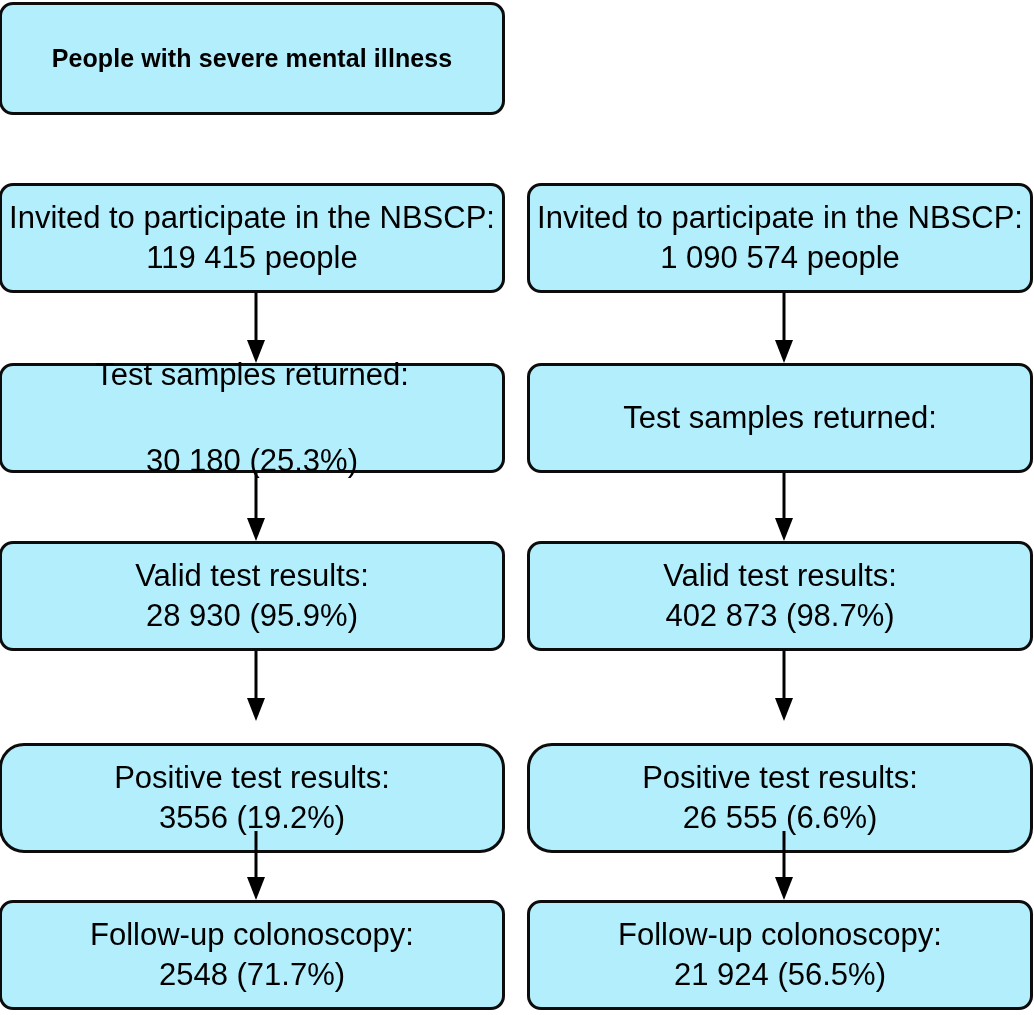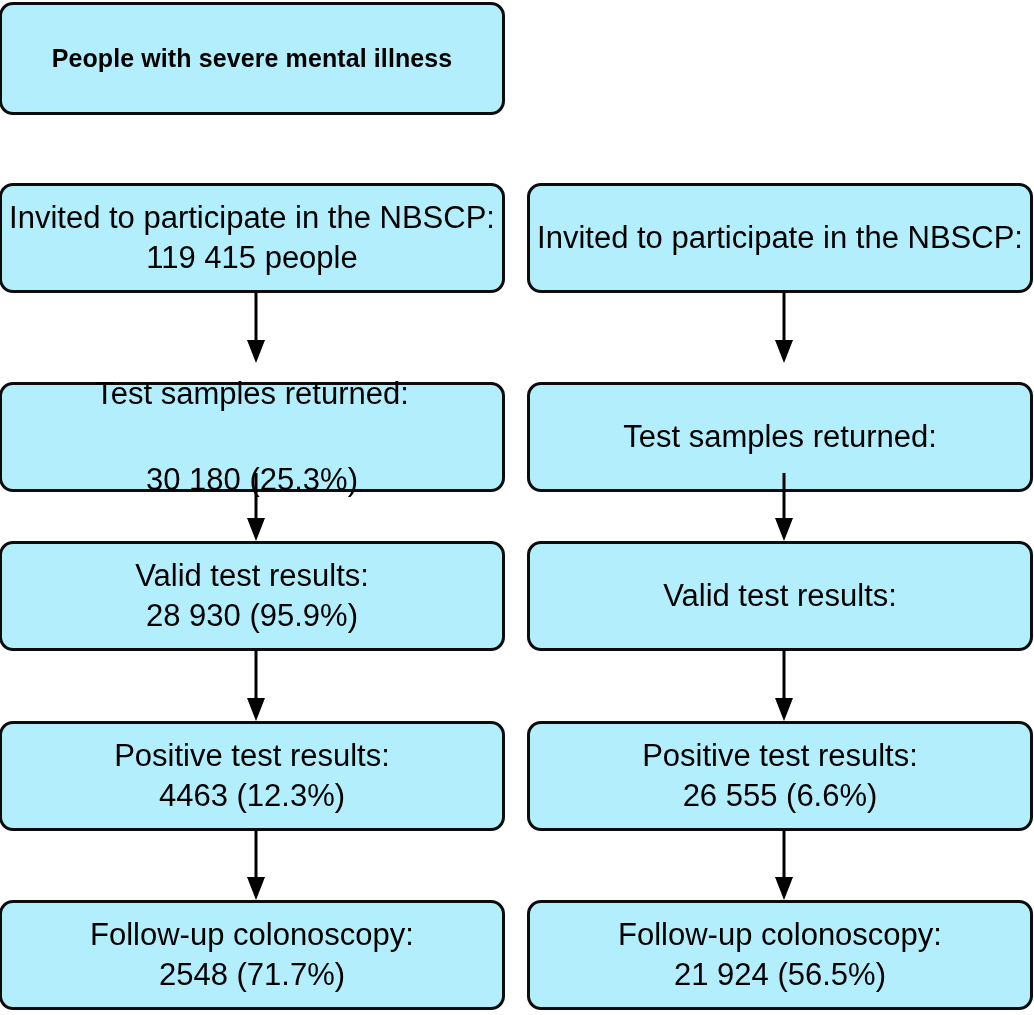--- a/index.html
+++ b/index.html
@@ -56,23 +56,23 @@
 
   .node.step {
     height: 110px;
     font-size: 31px;
     font-weight: normal;
   }
   .node.step .line1 { display: block; }
   .node.step .line2 { display: block; }
 
   .node.step.r1 { top: 183px; }
-  .node.step.r2 { top: 382px; gap: 46px; }
+  .node.step.r2 { top: 363px; gap: 46px; }
   .node.step.r3 { top: 541px; }
-  .node.step.r4 { top: 721px; }
+  .node.step.r4 { top: 743px; border-radius: 25px; }
   .node.step.r5 { top: 900px; }
 
   
   .arrow {
     position: absolute;
     left: 246px;
     width: 22px;
     overflow: visible;
   }
   .arrow svg { display: block; }
@@ -125,21 +125,21 @@
 
     <div class="arrow a3">
       <svg width="22" height="70" viewBox="0 0 22 70" xmlns="http://www.w3.org/2000/svg">
         <line x1="11" y1="0" x2="11" y2="54" stroke="#000000" stroke-width="3"></line>
         <polygon points="11,70 2,47 20,47" fill="#000000"></polygon>
       </svg>
     </div>
 
     <div class="node step r4">
       <span class="line1">Positive test results:</span>
-      <span class="line2">4463 (12.3%)</span>
+      <span class="line2">3556 (19.2%)</span>
     </div>
 
     <div class="arrow a4">
       <svg width="22" height="69" viewBox="0 0 22 69" xmlns="http://www.w3.org/2000/svg">
         <line x1="11" y1="0" x2="11" y2="53" stroke="#000000" stroke-width="3"></line>
         <polygon points="11,69 2,46 20,46" fill="#000000"></polygon>
       </svg>
     </div>
 
     <div class="node step r5">
@@ -147,20 +147,21 @@
       <span class="line2">2548 (71.7%)</span>
     </div>
 
   </div>
 
   <div class="column right">
 
 
     <div class="node step r1">
       <span class="line1">Invited to participate in the NBSCP:</span>
+      <span class="line2">1 090 574 people</span>
     </div>
 
     <div class="arrow a1">
       <svg width="22" height="70" viewBox="0 0 22 70" xmlns="http://www.w3.org/2000/svg">
         <line x1="11" y1="0" x2="11" y2="54" stroke="#000000" stroke-width="3"></line>
         <polygon points="11,70 2,47 20,47" fill="#000000"></polygon>
       </svg>
     </div>
 
     <div class="node step r2">
@@ -169,20 +170,21 @@
 
     <div class="arrow a2">
       <svg width="22" height="68" viewBox="0 0 22 68" xmlns="http://www.w3.org/2000/svg">
         <line x1="11" y1="0" x2="11" y2="52" stroke="#000000" stroke-width="3"></line>
         <polygon points="11,68 2,45 20,45" fill="#000000"></polygon>
       </svg>
     </div>
 
     <div class="node step r3">
       <span class="line1">Valid test results:</span>
+      <span class="line2">402 873 (98.7%)</span>
     </div>
 
     <div class="arrow a3">
       <svg width="22" height="70" viewBox="0 0 22 70" xmlns="http://www.w3.org/2000/svg">
         <line x1="11" y1="0" x2="11" y2="54" stroke="#000000" stroke-width="3"></line>
         <polygon points="11,70 2,47 20,47" fill="#000000"></polygon>
       </svg>
     </div>
 
     <div class="node step r4">

